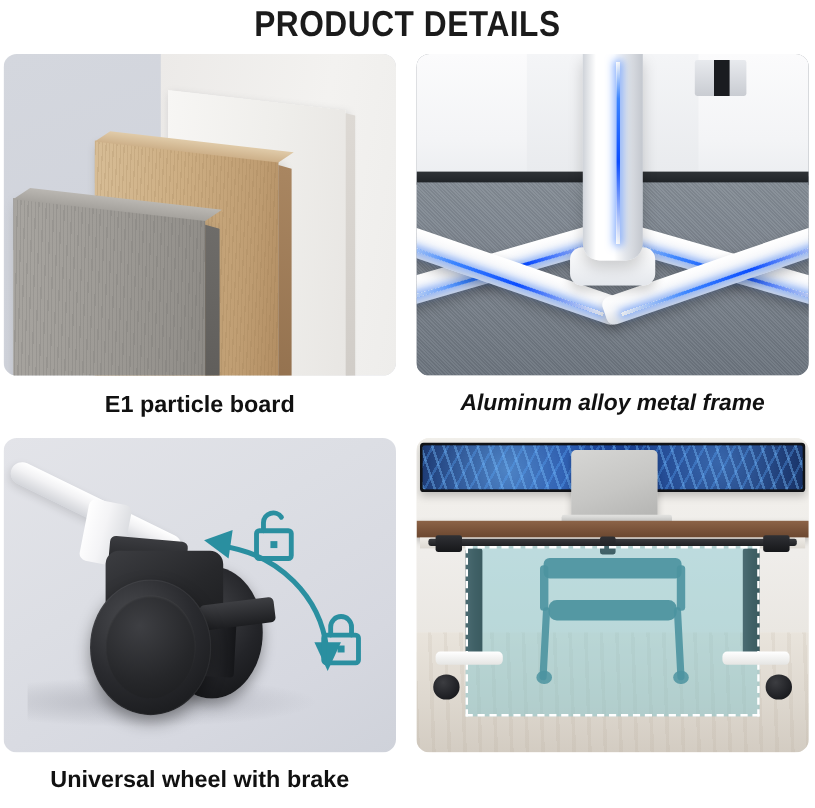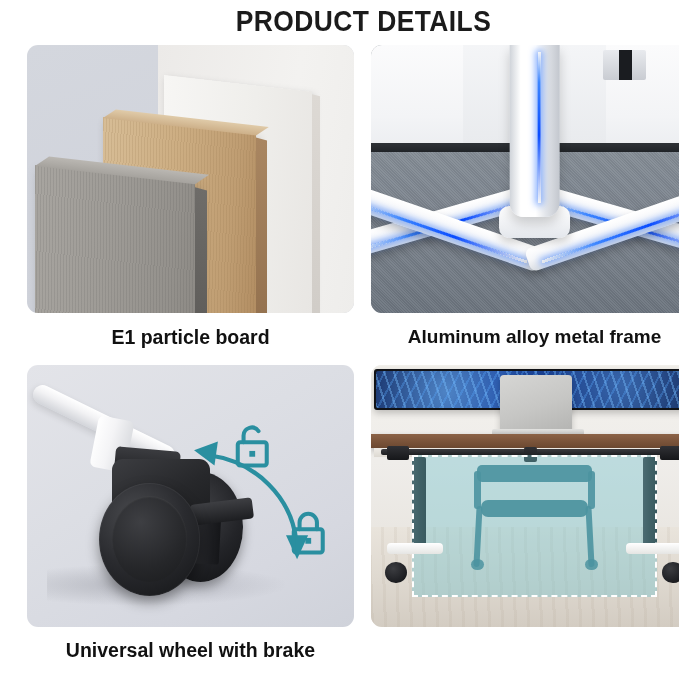--- a/index.html
+++ b/index.html
@@ -1,19 +1,19 @@
 <!DOCTYPE html>
 <html><head>
 <meta charset="utf-8">
 <style>
   * { margin:0; padding:0; box-sizing:border-box; }
   html,body { width:679px; height:673px; background:#ffffff; overflow:hidden; }
   body { font-family:"Liberation Sans", sans-serif; }
 
-  #page { position:relative; width:552px; height:673px; background:#fff;margin-left:24px; }
+  #page { position:relative; width:552px; height:673px; background:#fff; }
 
   
   .title {
     position:absolute; left:0; top:0; width:679px; height:42px;
     display:flex; align-items:center; justify-content:center;
     font-size:30px; font-weight:700; letter-spacing:.5px;
     color:#1b1b1b;
     font-family:"Liberation Sans", sans-serif;
     transform:scaleX(.88); transform-origin:center center;
   }
@@ -28,21 +28,21 @@
     position:absolute; left:0; top:268px; width:100%; height:48px;
     display:flex; align-items:center; justify-content:center;
     font-size:19.5px; font-weight:700; color:#111; white-space:nowrap;
   }
   #card-1 { left:3px;   top:45px;  width:327px; height:316px;text-decoration:underline; }
   #card-2 { left:347px; top:45px;  width:327px; height:316px; }
   #card-3 { left:3px;   top:365px; width:327px; height:308px;border-radius:23px; }
   #card-4 { left:347px; top:365px; width:327px; height:308px; }
   #card-3 .photo, #card-4 .photo { height:262px; }
   #card-3 .caption, #card-4 .caption { top:262px; height:46px; }
-  #card-2 .caption { font-size:19px; }
+  #card-2 .caption { font-size:19px;font-style:italic; }
 
   
   .bg-boards {
     width:100%; height:100%;
     background:linear-gradient(160deg,#d4d7de 0%,#d1d4dc 45%,#cfd2da 100%);
     position:relative;
   }
   .bg-boards .wall {
     position:absolute; left:40%; top:0; width:60%; height:100%;
     background:linear-gradient(100deg,#eceae8 0%,#f3f2f0 60%,#eeedeb 100%);

